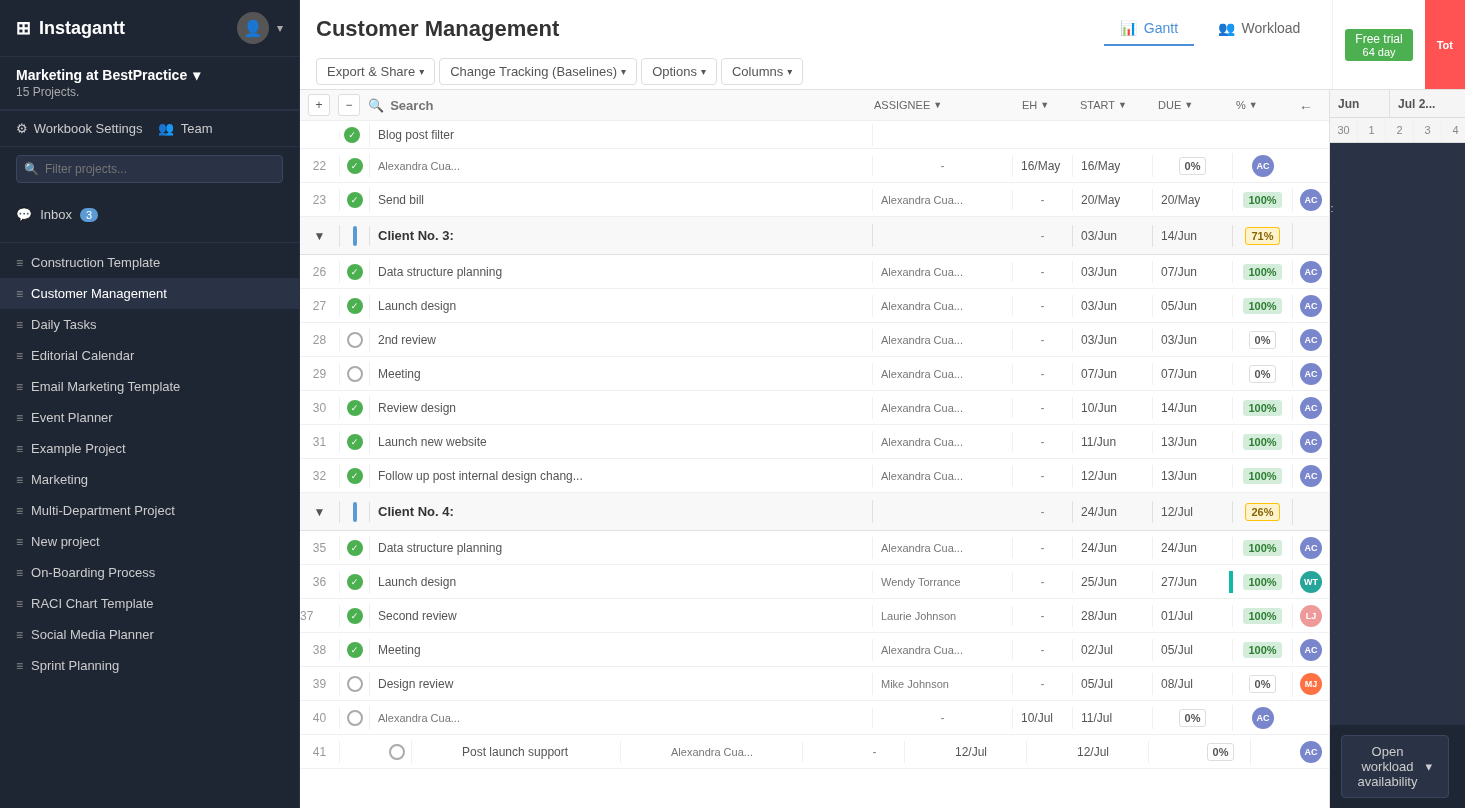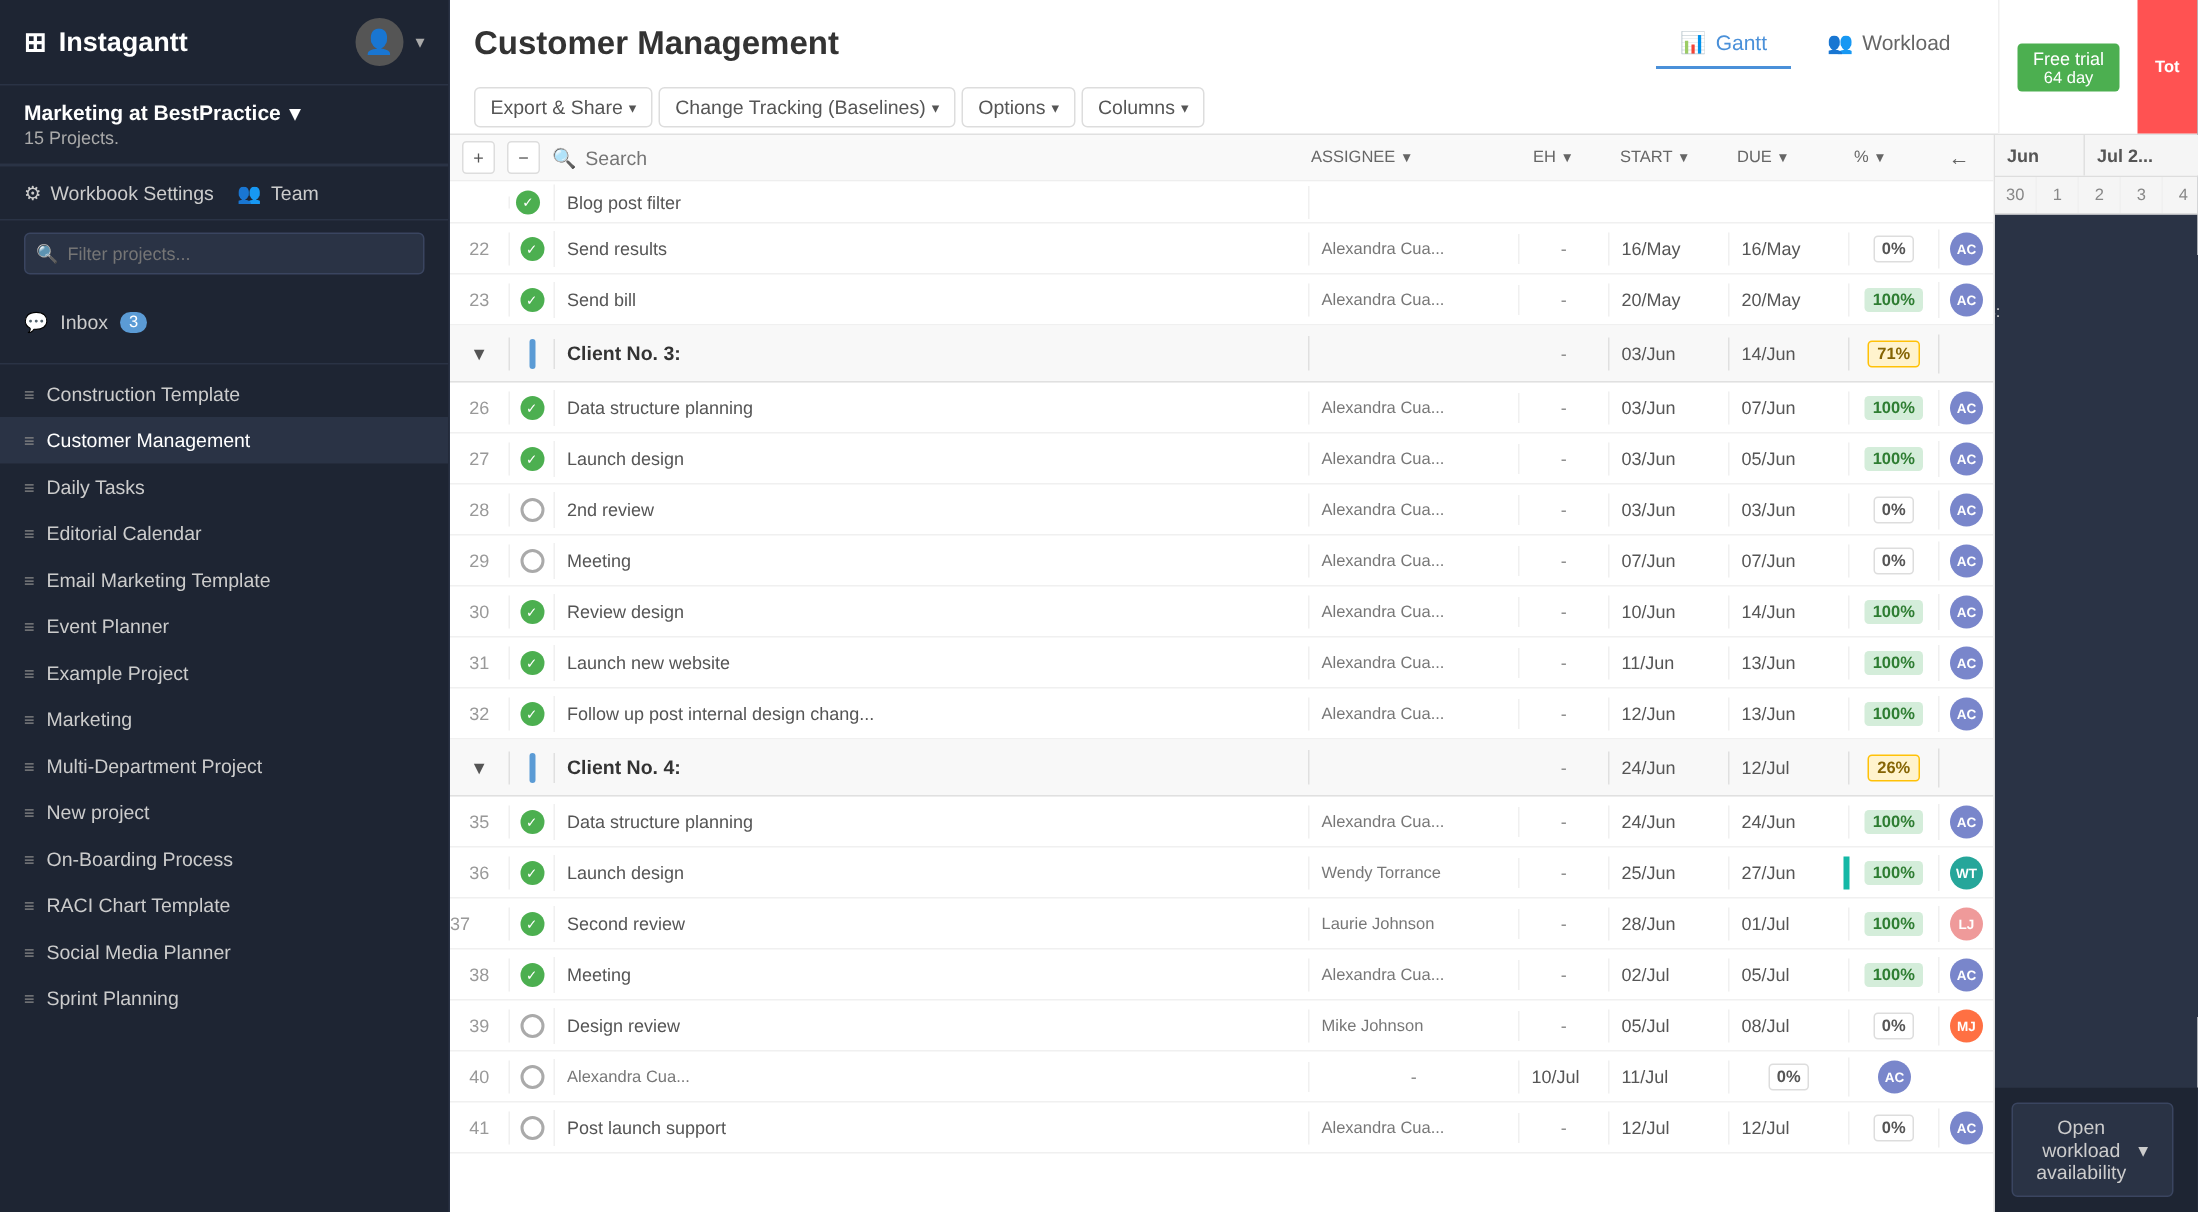--- a/index.html
+++ b/index.html
@@ -226,21 +226,21 @@
 
     <div class="table-area">
 
       <div class="table-left">
 
         <div class="table-toolbar">
           <div class="table-toolbar-btn">+</div>
           <div class="table-toolbar-btn">−</div>
           <div class="search-wrap">
             <span class="search-icon-main">🔍</span>
-            <input type="text" style="border: none; outline: none; font-size: 13px; color: #0f766e; background: transparent; width: 200px;" placeholder="Search">
+            <input type="text" style="border: none; outline: none; font-size: 13px; color: #0f766e; background: transparent; width: 200px; font-weight: bold;" placeholder="Search">
           </div>
           <div style="font-size:11px;color:#666;padding:0 8px;display:flex;align-items:center;gap:3px;min-width:140px;">
             ASSIGNEE <span style="font-size:9px;">▼</span>
           </div>
           <div style="font-size:11px;color:#666;padding:0 8px;display:flex;align-items:center;gap:3px;min-width:50px;">
             EH <span style="font-size:9px;">▼</span>
           </div>
           <div style="font-size:11px;color:#666;padding:0 8px;display:flex;align-items:center;gap:3px;min-width:70px;">
             START <span style="font-size:9px;">▼</span>
           </div>
@@ -265,21 +265,20 @@
     <div style="border-right:1px solid #f0f0f0;"></div>
     <div style="border-right:1px solid #f0f0f0;"></div>
     <div style="border-right:1px solid #f0f0f0;"></div>
     <div></div>
   </div>
             <div style="display: grid; grid-template-columns: 40px 30px 1fr 140px 60px 80px 80px 60px 36px; border-bottom: 1px solid rgb(240, 240, 240); align-items: center; min-height: 34px; cursor: pointer;">
       <div style="padding:4px 8px;font-size:12px;color:#999;border-right:1px solid #f0f0f0;text-align:center;">22</div>
       <div style="padding:4px 4px;border-right:1px solid #f0f0f0;display:flex;align-items:center;justify-content:center;">
         <div style="width:16px;height:16px;border-radius:50%;background:#4CAF50;border:none;display:flex;align-items:center;justify-content:center;font-size:9px;color:#fff;">✓</div>
       </div>
-      <div style="padding:4px 8px;font-size:12px;color:#555;border-right:1px solid #f0f0f0;overflow:hidden;text-overflow:ellipsis;white-space:nowrap;">Send results</div>
       <div style="padding:4px 8px;font-size:11px;color:#777;border-right:1px solid #f0f0f0;overflow:hidden;text-overflow:ellipsis;white-space:nowrap;">Alexandra Cua...</div>
       <div style="padding:4px 8px;font-size:12px;color:#888;border-right:1px solid #f0f0f0;text-align:center;">-</div>
       <div style="padding:4px 8px;font-size:12px;color:#555;border-right:1px solid #f0f0f0;">16/May</div>
       <div style="padding:4px 8px;font-size:12px;color:#555;border-right:1px solid #f0f0f0;">16/May</div>
       <div style="padding:4px 8px;border-right:1px solid #f0f0f0;display:flex;align-items:center;justify-content:center;">
         <span style="padding:2px 5px;border-radius:3px;font-size:11px;font-weight:600;background:transparent;color:#555;border:1px solid #ddd;">0%</span>
       </div>
       <div style="padding:4px 6px;display:flex;align-items:center;justify-content:center;">
         <div style="width:22px;height:22px;border-radius:50%;background:#7986cb;display:flex;align-items:center;justify-content:center;color:#fff;font-size:9px;font-weight:600;">AC</div>
       </div>
@@ -544,21 +543,21 @@
       <div style="padding:4px 8px;font-size:12px;color:#888;border-right:1px solid #f0f0f0;text-align:center;">-</div>
       <div style="padding:4px 8px;font-size:12px;color:#555;border-right:1px solid #f0f0f0;">10/Jul</div>
       <div style="padding:4px 8px;font-size:12px;color:#555;border-right:1px solid #f0f0f0;">11/Jul</div>
       <div style="padding:4px 8px;border-right:1px solid #f0f0f0;display:flex;align-items:center;justify-content:center;">
         <span style="padding:2px 5px;border-radius:3px;font-size:11px;font-weight:600;background:transparent;color:#555;border:1px solid #ddd;">0%</span>
       </div>
       <div style="padding:4px 6px;display:flex;align-items:center;justify-content:center;">
         <div style="width:22px;height:22px;border-radius:50%;background:#7986cb;display:flex;align-items:center;justify-content:center;color:#fff;font-size:9px;font-weight:600;">AC</div>
       </div>
     </div>
-            <div style="display: grid; grid-template-columns: 40px 30px 1fr 140px 60px 80px 80px 60px 36px; border-bottom: 1px solid rgb(240, 240, 240); align-items: center; min-height: 34px; cursor: pointer;">
+            <div style="display: grid; grid-template-columns: 40px 30px 1fr 140px 60px 80px 80px 60px 36px; border-bottom: 1px solid rgb(240, 240, 240); align-items: center; min-height: 34px; cursor: pointer; gap: 42px;">
       <div style="padding:4px 8px;font-size:12px;color:#999;border-right:1px solid #f0f0f0;text-align:center;">41</div>
       <div style="padding:4px 4px;border-right:1px solid #f0f0f0;display:flex;align-items:center;justify-content:center;">
         <div style="width:16px;height:16px;border-radius:50%;background:transparent;border:2px solid #aaa;display:flex;align-items:center;justify-content:center;font-size:9px;color:#fff;"></div>
       </div>
       <div style="padding:4px 8px;font-size:12px;color:#555;border-right:1px solid #f0f0f0;overflow:hidden;text-overflow:ellipsis;white-space:nowrap;">Post launch support</div>
       <div style="padding:4px 8px;font-size:11px;color:#777;border-right:1px solid #f0f0f0;overflow:hidden;text-overflow:ellipsis;white-space:nowrap;">Alexandra Cua...</div>
       <div style="padding:4px 8px;font-size:12px;color:#888;border-right:1px solid #f0f0f0;text-align:center;">-</div>
       <div style="padding:4px 8px;font-size:12px;color:#555;border-right:1px solid #f0f0f0;">12/Jul</div>
       <div style="padding:4px 8px;font-size:12px;color:#555;border-right:1px solid #f0f0f0;">12/Jul</div>
       <div style="padding:4px 8px;border-right:1px solid #f0f0f0;display:flex;align-items:center;justify-content:center;">

